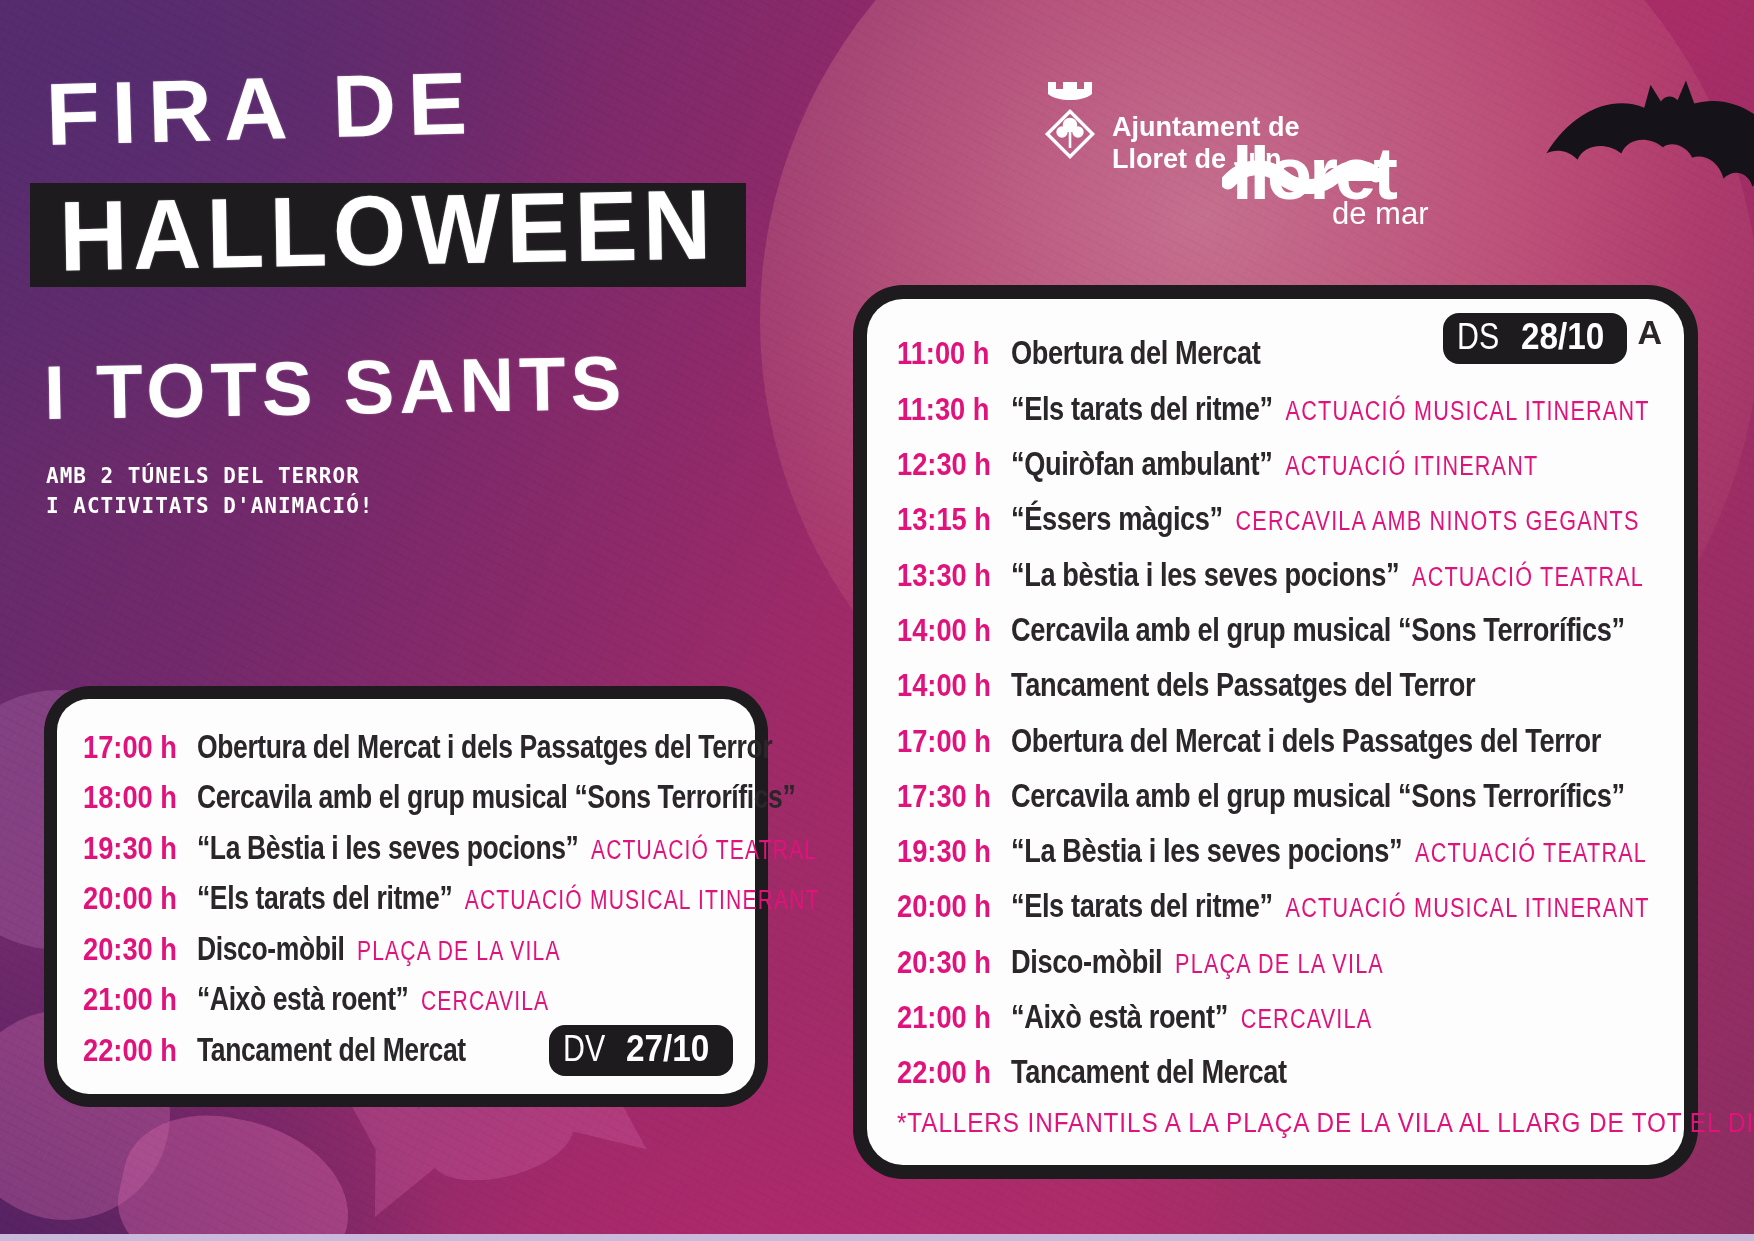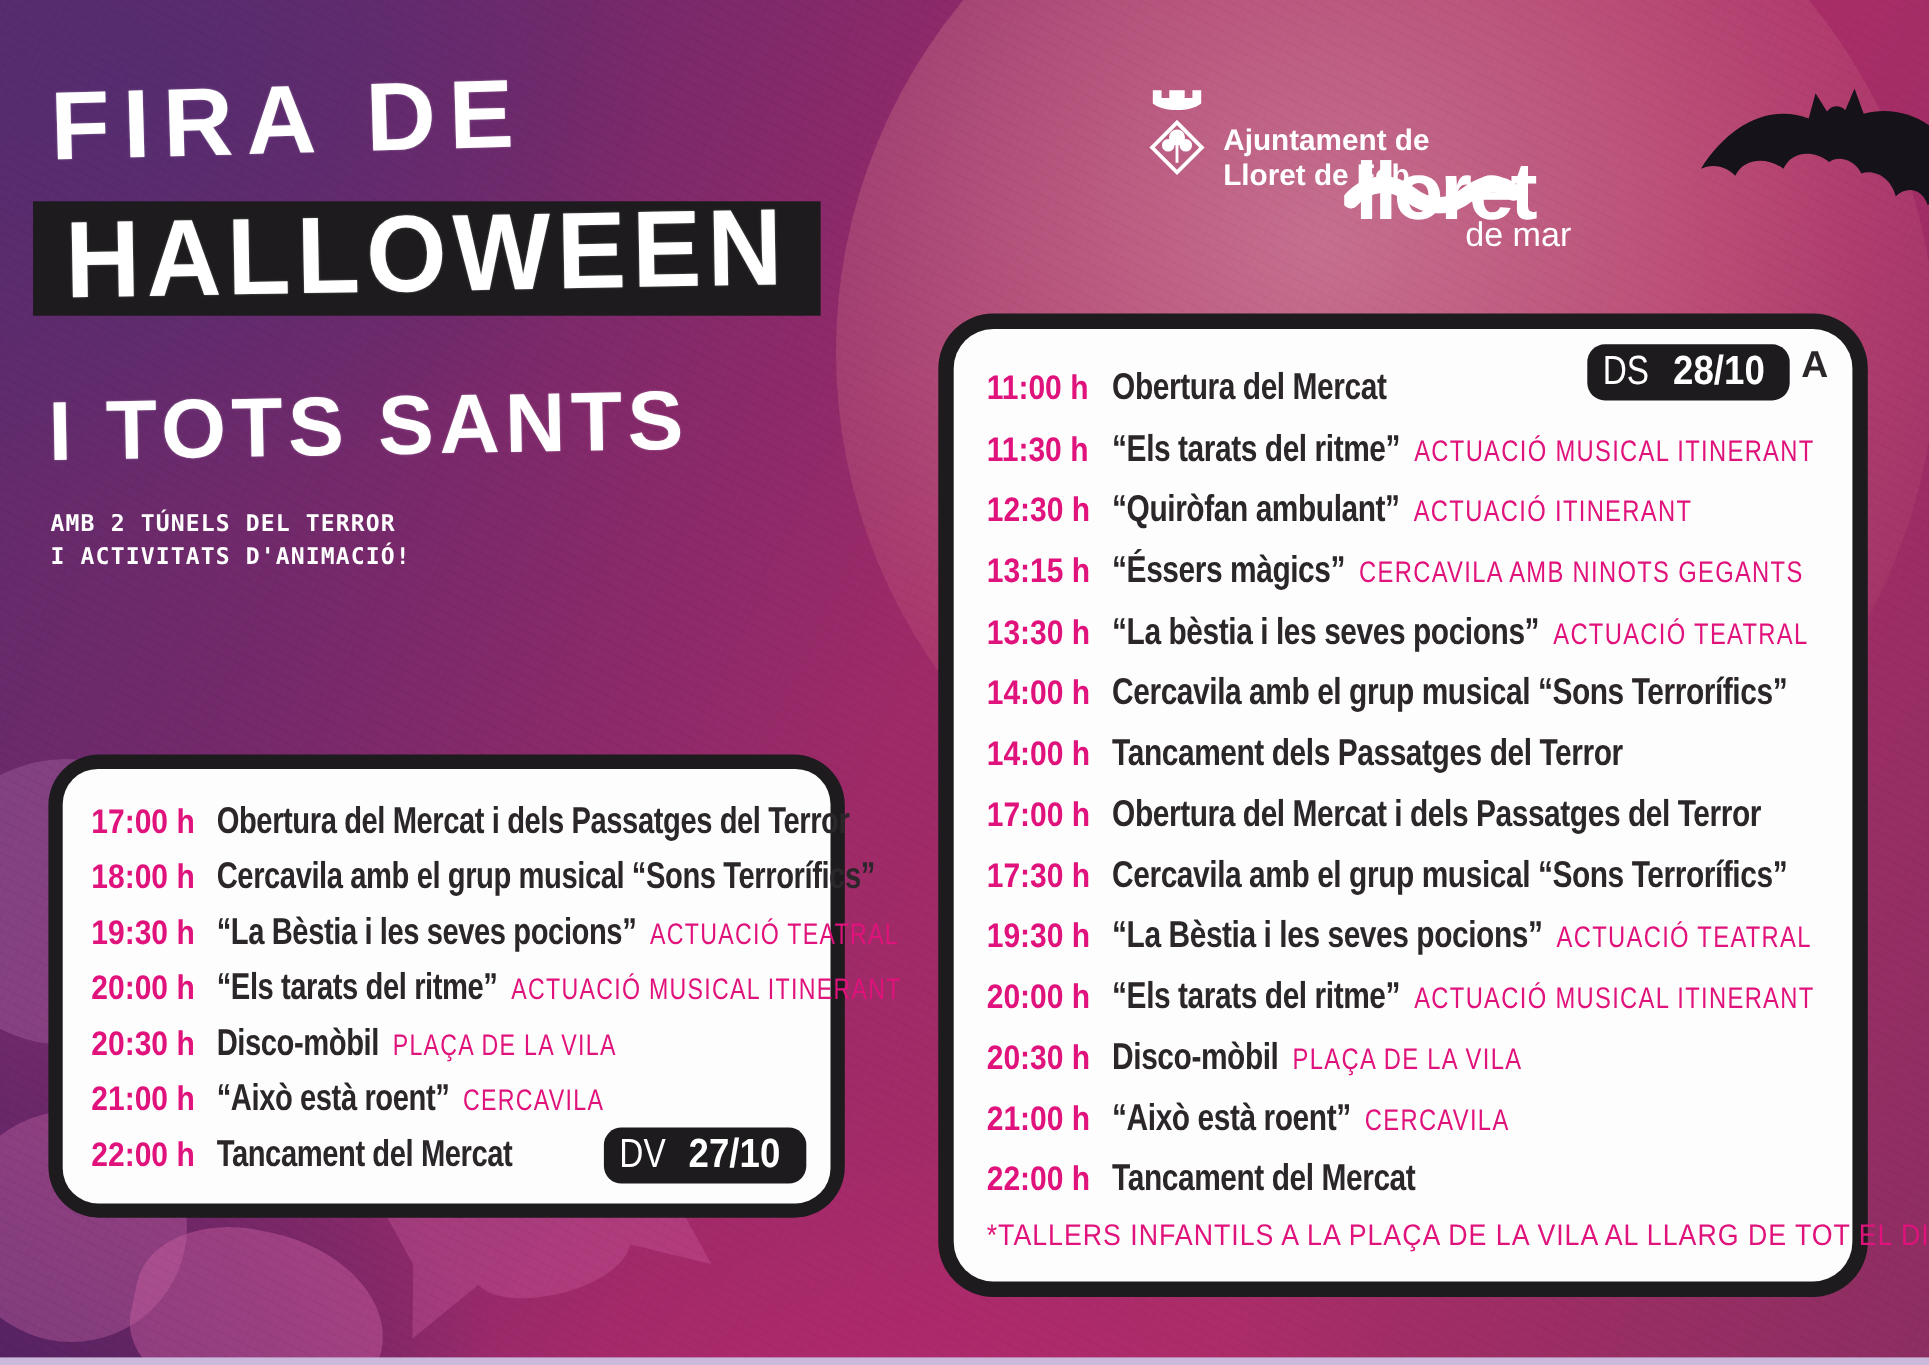--- a/index.html
+++ b/index.html
@@ -115,21 +115,21 @@
   <rect x="16" y="40" width="32" height="32" fill="none" stroke="#fff" stroke-width="3.4" transform="rotate(45 32 56)"></rect>
   <g stroke="#fff" stroke-width="2.6" fill="none">
     <line x1="32" y1="70" x2="32" y2="52"></line>
     <circle cx="32" cy="47" r="6" fill="#fff"></circle>
     <circle cx="24" cy="54" r="4.4" fill="#fff"></circle>
     <circle cx="40" cy="54" r="4.4" fill="#fff"></circle>
   </g>
 </svg>
 <div class="aj-text">
   <div>Ajuntament de</div>
-  <div>Lloret de Feb</div>
+  <div>Lloret de Jun</div>
 </div>
 <div class="lloret-name">lloret</div>
 <svg class="lloret-wave" viewBox="0 0 160 36">
   <path d="M6,24 C22,6 44,6 60,19 C76,32 96,32 112,19 C128,6 144,8 154,17" fill="none" stroke="#fff" stroke-width="15" stroke-linecap="round"></path>
 </svg>
 <div class="lloret-sub">de mar</div>
 <svg class="bat" viewBox="0 0 240 170">
   <path fill="#15121a" d="M8,96 C34,54 72,40 102,52 L108,30 L118,46 C122,40 130,40 134,45
     L142,26 L150,48 C178,40 210,52 226,78 L240,96 L240,140 C228,118 214,116 206,128
     C202,114 188,110 178,120 C174,104 160,96 148,100 C142,88 128,84 120,90

